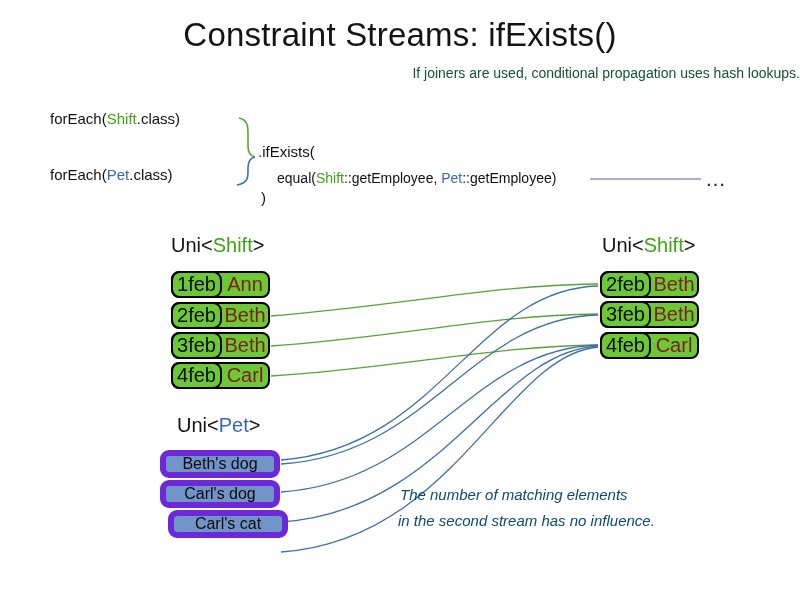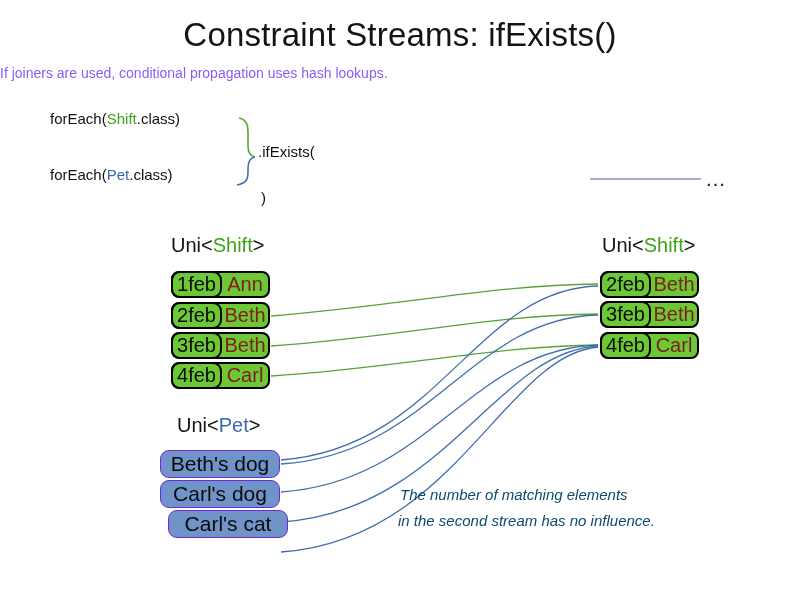--- a/index.html
+++ b/index.html
@@ -1,35 +1,35 @@
 <!DOCTYPE html>
 <html><head>
 <meta charset="utf-8">
 <style>
   html,body{margin:0;padding:0;background:#fff;}
   .slide{position:relative;width:800px;height:600px;background:#ffffff;overflow:hidden;
          font-family:"Liberation Sans",sans-serif;color:#111;}
   .abs{position:absolute;}
   .title{left:0;right:0;top:16px;text-align:center;font-size:33px;letter-spacing:.2px;color:#141414;}
-  .subtitle{left:0;right:0;top:65px;text-align:left;font-size:14px;color:#8b5cf6;}
+  .subtitle{left:0;right:0;top:65px;text-align:right;font-size:14px;color:#14532d;}
   .code{font-size:15px;white-space:nowrap;}
   .code-small{font-size:14px;white-space:nowrap;}
   .shift-green{color:#3fa315;}
   .pet-blue{color:#3a67b1;}
   .tbl-header{font-size:20px;white-space:nowrap;color:#141414;}
   .shift-row{width:99px;height:27px;background:#6cc834;border:2px solid #000;
              border-radius:8px;box-sizing:border-box;}
   .date-box{position:absolute;left:-2px;top:-2px;width:51px;height:27px;background:#6cc834;
             border:2px solid #000;border-radius:9px;box-sizing:border-box;
             display:flex;align-items:center;justify-content:center;font-size:20px;color:#0a0a0a;}
   .emp-name{position:absolute;left:49px;right:0;top:0;bottom:0;display:flex;align-items:center;
             justify-content:center;font-size:20px;color:#7f1d1d;}
-  .pet-row{width:120px;height:28px;background:#7094c8;border:1px solid #6d28d9;border-radius:9px;
+  .pet-row{width:120px;height:28px;background:#7094c8;border:6px solid #6d28d9;border-radius:9px;
            box-sizing:border-box;display:flex;align-items:center;justify-content:center;
-           font-size:21px;color:#0a0a0a;}
+           font-size:16px;color:#0a0a0a;}
   .note-line{font-size:15px;color:#0c4a6e;white-space:nowrap;font-style:italic;}
   .ellipsis{font-size:21px;color:#222;}
   svg.lines{position:absolute;left:0;top:0;pointer-events:none;}
 </style>
 </head>
 <body>
 
 <div class="slide">
 
   <svg class="lines" width="800" height="600" viewBox="0 0 800 600">
@@ -52,20 +52,21 @@
 
   <div class="abs title">Constraint Streams: ifExists()</div>
   <div class="abs subtitle">If joiners are used, conditional propagation uses hash lookups.</div>
 
   <div class="abs code" style="left:50px;top:110px;"><span>forEach(</span><span class="shift-green">Shift</span><span>.class)</span></div>
 
   <div class="abs code" style="left:50px;top:166px;"><span>forEach(</span><span class="pet-blue">Pet</span><span>.class)</span></div>
 
   <div class="abs code" style="left:258px;top:143px;">.ifExists(</div>
 
+  <div class="abs code-small" style="left:277px;top:170px;"><span>equal(</span><span class="shift-green">Shift</span><span>::getEmployee, </span><span class="pet-blue">Pet</span><span>::getEmployee)</span></div>
 
   <div class="abs code" style="left:261px;top:189px;">)</div>
 
   <div class="abs ellipsis" style="left:705px;top:167px;">…</div>
 
   <div class="abs tbl-header" style="left:171px;top:234px;"><span>Uni&lt;</span><span class="shift-green">Shift</span><span>&gt;</span></div>
 
   <div class="abs shift-row" style="left:171px;top:271px;">
     <div class="date-box">1feb</div>
     <div class="emp-name">Ann</div>

